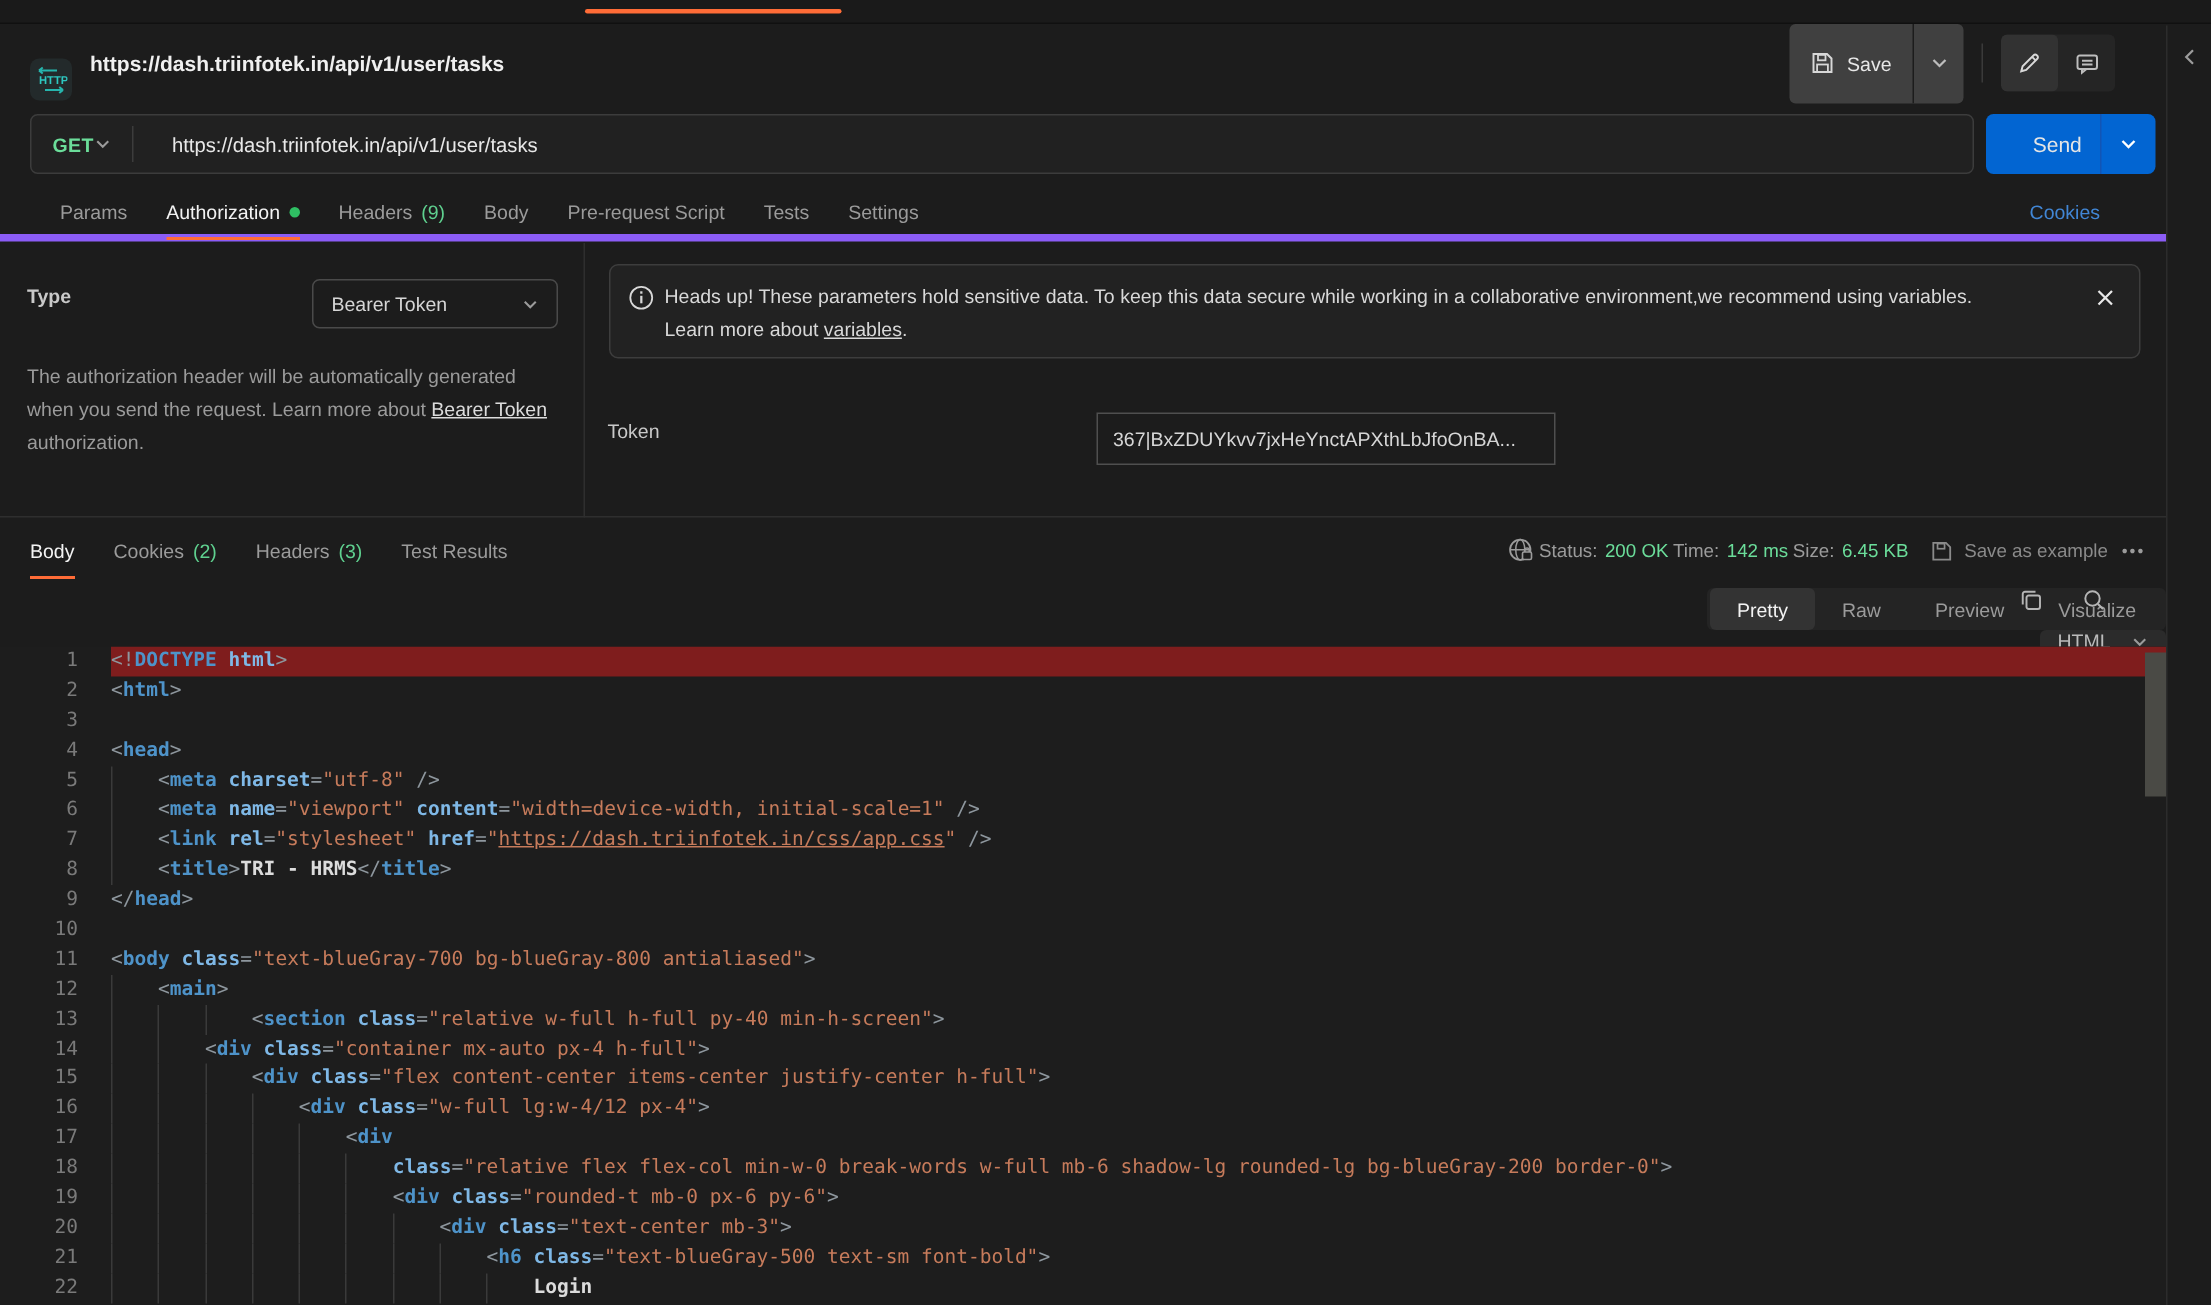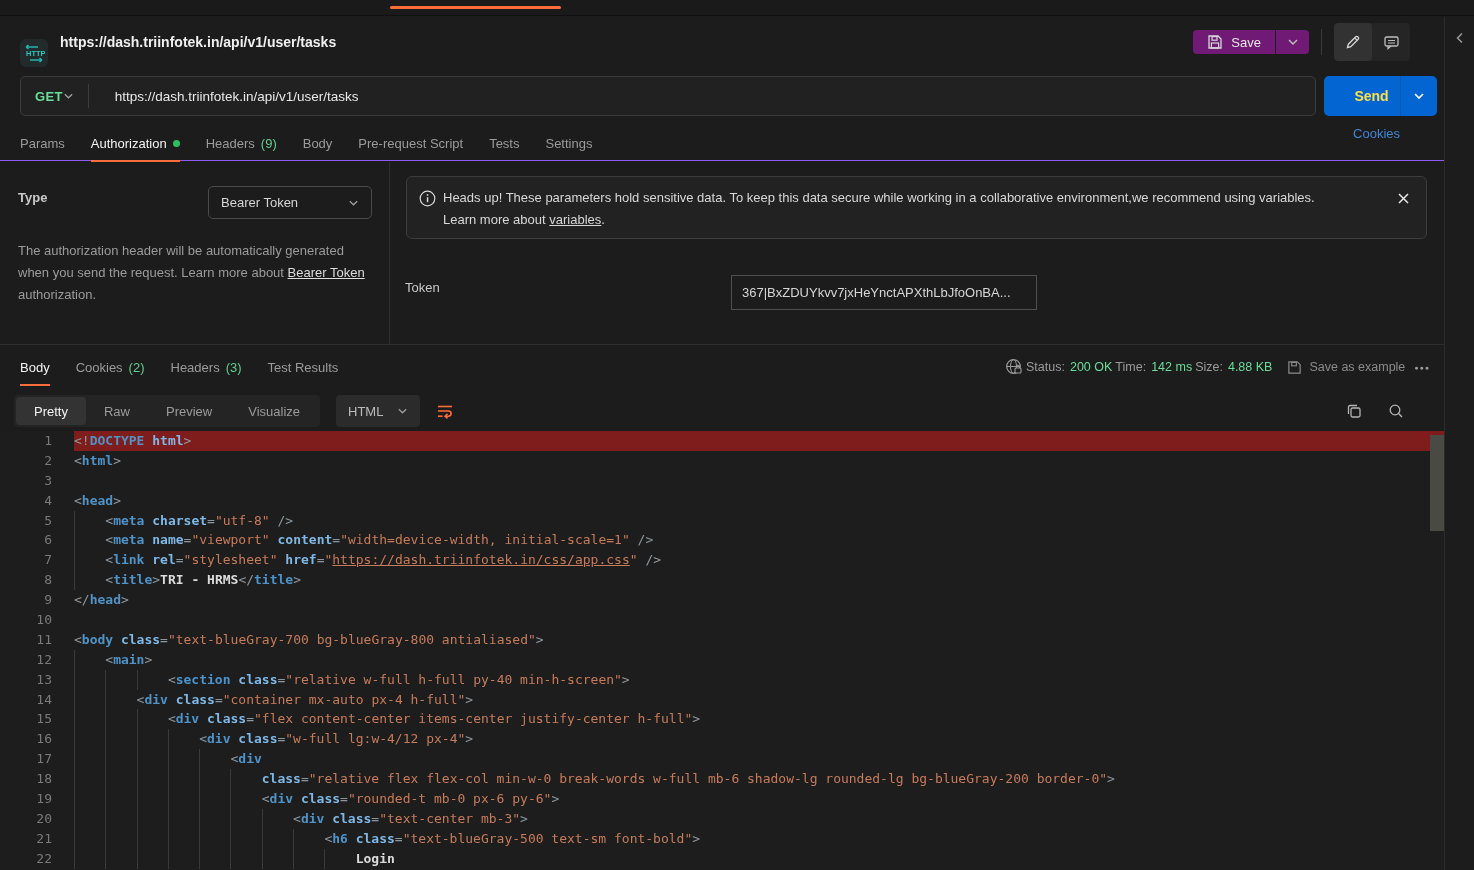--- a/index.html
+++ b/index.html
@@ -10,43 +10,43 @@
     color:#e8e8e8; font-size:13px;
   }
   
   .top-strip { position:absolute; left:0; top:0; width:100%; height:16px; background:#1a1a1a; border-bottom:1px solid #101010; }
   .tab-indicator { position:absolute; left:390px; top:6px; width:171px; height:3px; background:#ff6c37; border-radius:2px; }
   
   .title-bar { position:absolute; left:0; top:17px; width:1444px; height:50px; display:flex; align-items:center; }
   .http-badge { width:28px; height:28px; margin-left:20px; background:#232a2b; border-radius:6px; display:flex; align-items:center; justify-content:center; flex:0 0 auto;margin-top:22px; }
   .req-title { margin-left:12px; font-size:14px; font-weight:bold; color:#f0f0f0; }
   .title-actions { position:absolute; right:34px; top:6px; display:flex; align-items:center; height:38px; }
-  .save-group { display:flex; height:24px; background:#701a75; border-radius:4px; overflow:hidden; }
+  .save-group { display:flex; height:53px; background:#404040; border-radius:4px; overflow:hidden; }
   .save-main { display:flex; align-items:center; gap:8px; padding:0 14px; cursor:pointer; }
   .save-main span { font-size:13px; color:#e8e8e8; }
   .save-caret { display:flex; align-items:center; justify-content:center; width:34px; border-left:1px solid #1c1c1c; cursor:pointer; }
   .vdivider { width:1px; height:26px; background:#3a3a3a; margin:0 12px; }
   .icon-group { display:flex; height:38px; background:#252525; border-radius:4px; overflow:hidden; }
   .icon-btn { width:38px; display:flex; align-items:center; justify-content:center; cursor:pointer; }
   .icon-btn.lit { background:#323232; border-radius:4px; }
   
   .right-rail { position:absolute; right:0; top:17px; width:30px; height:853px; background:#1c1c1c; border-left:1px solid #2c2c2c; }
   .rail-chevron { position:absolute; top:14px; left:8px; }
   
   .request-row { position:absolute; left:20px; top:76px; width:1417px; height:40px; display:flex; }
   .url-box { flex:1; display:flex; align-items:center; border:1px solid #3c3c3c; border-radius:5px; background:#212121; margin-right:8px; }
   .method { display:flex; align-items:center; padding:0 14px; cursor:pointer; }
   .method b { color:#6bdd9a; font-size:13px; letter-spacing:.3px; }
   .method-div { width:1px; height:24px; background:#3c3c3c; }
   .url-input { flex:1; background:transparent; border:0; outline:0; color:#e8e8e8; font-size:13.5px; padding:0 14px 0 26px; font-family:"Liberation Sans", sans-serif; }
   .send-group { display:flex; width:113px; background:#0265d2; border-radius:5px; overflow:hidden; }
-  .send-main { flex:1; display:flex; align-items:center; justify-content:center; color:#fde047; font-weight:bold; font-size:14px; cursor:pointer;padding-left:19px; }
+  .send-main { flex:1; display:flex; align-items:center; justify-content:center; color:#e5e5e5; font-weight:normal; font-size:14px; cursor:pointer;padding-left:19px; }
   .send-caret { width:37px; display:flex; align-items:center; justify-content:center; border-left:1px solid #1255b5; cursor:pointer; }
   
-  .req-tabs { position:absolute; left:0; top:126px; width:1444px; height:35px; border-bottom:1px solid #8b5cf6; display:flex; align-items:flex-start; }
+  .req-tabs { position:absolute; left:0; top:126px; width:1444px; height:35px; border-bottom:5px solid #8b5cf6; display:flex; align-items:center;padding-left:20px; }
   .rtab { position:relative; height:35px; display:flex; align-items:center; gap:6px; margin-left:26px; color:#9b9b9b; cursor:pointer; white-space:nowrap; }
   .rtab:first-child { margin-left:20px; }
   .rtab.active { color:#f3f3f3; }
   .rtab .count { color:#5fd08f; }
   .rtab .dot { width:7px; height:7px; border-radius:50%; background:#2fbf63; }
   .rtab.active .underline { position:absolute; left:0; bottom:-1px; height:2px; width:100%; background:#ff6c37; }
   .cookies-link { position:absolute; right:44px; color:#4186d5; cursor:pointer; font-size:13px; }
   
   .auth { position:absolute; left:0; top:162px; width:1444px; height:183px; border-bottom:1px solid #2e2e2e; }
   .auth-left { position:absolute; left:0; top:0; width:390px; height:183px; border-right:1px solid #2e2e2e; }
@@ -63,21 +63,21 @@
   .token-input { position:absolute; left:731px; top:113px; width:306px; height:35px; border:1px solid #4f4f4f; border-radius:0; background:transparent; color:#d6d6d6; font-size:13px; padding:14px 10px; outline:0; font-family:"Liberation Sans", sans-serif; }
   
   .resp-header { position:absolute; left:0; top:346px; width:1444px; height:42px; display:flex; align-items:center; }
   .resp-tabs { display:flex; align-items:center; height:100%; }
   .resp-meta { position:absolute; right:14px; display:flex; align-items:center; gap:3px; font-size:12.5px; color:#9b9b9b; }
   .resp-meta .val { color:#6bdd9a; }
   .meta-item { display:flex; gap:5px; align-items:center; }
   .save-example { display:flex; align-items:center; gap:7px; color:#8a8a8a; margin-left:12px; cursor:pointer; }
   .more-dots { color:#9b9b9b; font-weight:bold; letter-spacing:1px; cursor:pointer; margin-left:6px; font-size:12px; }
   
-  .resp-toolbar { position:absolute; left:0; top:392px; width:1444px; height:38px; display:flex; align-items:center; }
+  .resp-toolbar { position:absolute; left:0; top:392px; width:1444px; height:38px; display:flex; align-items:flex-end;flex-direction:column; }
   .view-group { display:flex; align-items:center; background:#242424; border-radius:4px; margin-left:14px; height:32px; padding:0 2px; }
   .view-chip { padding:0 18px; height:28px; display:flex; align-items:center; color:#9b9b9b; cursor:pointer; border-radius:4px; }
   .view-chip.active { background:#333333; color:#f3f3f3; }
   .fmt-select { display:flex; align-items:center; gap:14px; background:#2b2b2b; border-radius:4px; height:32px; padding:0 12px; margin-left:16px; color:#bbbbbb; cursor:pointer; }
   .wrap-btn { margin-left:16px; cursor:pointer; display:flex; }
   .toolbar-right { position:absolute; right:40px; display:flex; gap:26px; }
   
   .code-area { position:absolute; left:0; top:431px; width:1444px; height:439px; background:#1d1d1d; font-family:"DejaVu Sans Mono", monospace; font-size:13px; overflow:hidden; }
   .code-row { display:flex; height:19.9px; line-height:19.9px; white-space:pre; }
   .ln { flex:0 0 52px; text-align:right; color:#7a7a7a; user-select:none; }
@@ -270,21 +270,21 @@
       <span class="meta-item">
           <span>Status:</span>
           <span class="val">200 OK</span>
         </span>
       <span class="meta-item">
           <span>Time:</span>
           <span class="val">142 ms</span>
         </span>
       <span class="meta-item">
           <span>Size:</span>
-          <span class="val">4.88 KB</span>
+          <span class="val">6.45 KB</span>
         </span>
       <span class="save-example">
         <svg width="15" height="15" viewBox="0 0 16 16">
             <path d="M2 2 h9 l3 3 v9 H2 Z" fill="none" stroke="#8a8a8a" stroke-width="1.3"></path>
             <rect x="5" y="2.6" width="5" height="3.6" fill="none" stroke="#8a8a8a" stroke-width="1.2"></rect>
           </svg>
         <span>Save as example</span>
       </span>
       <span class="more-dots" style="font-size:7px;">●●●</span>
     </div>

